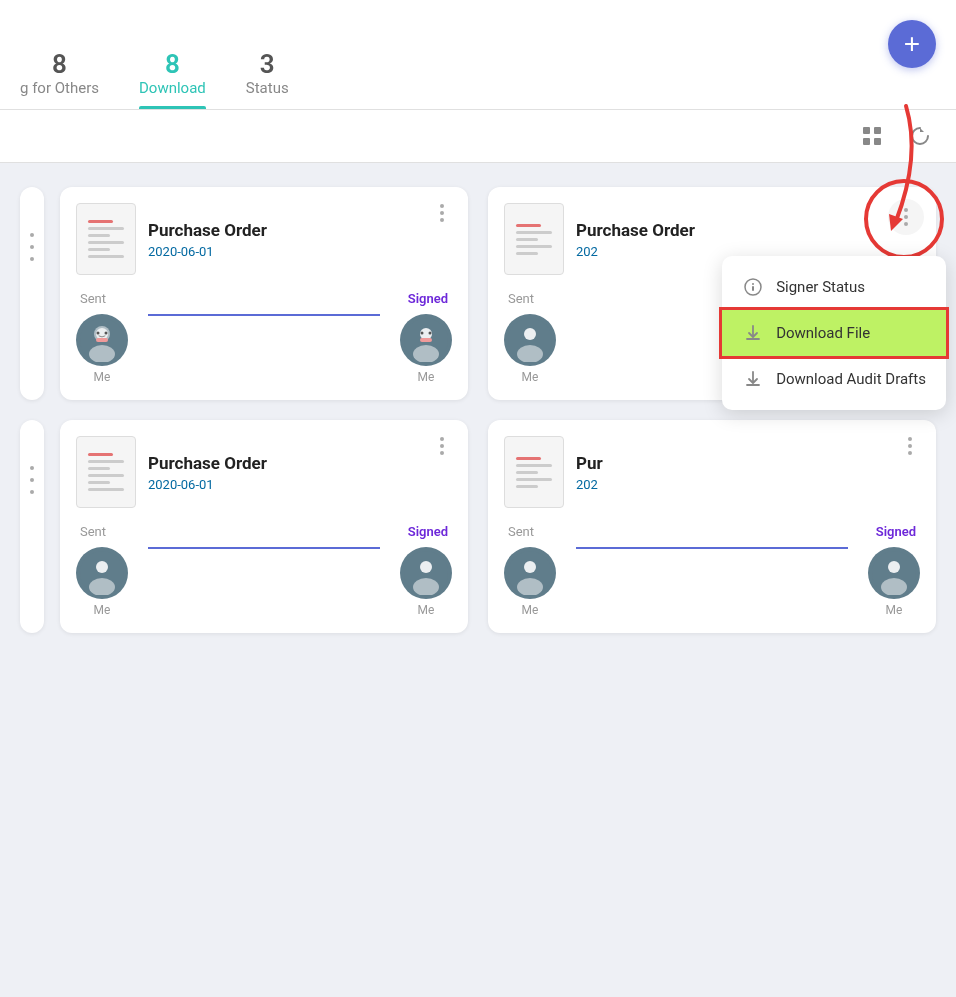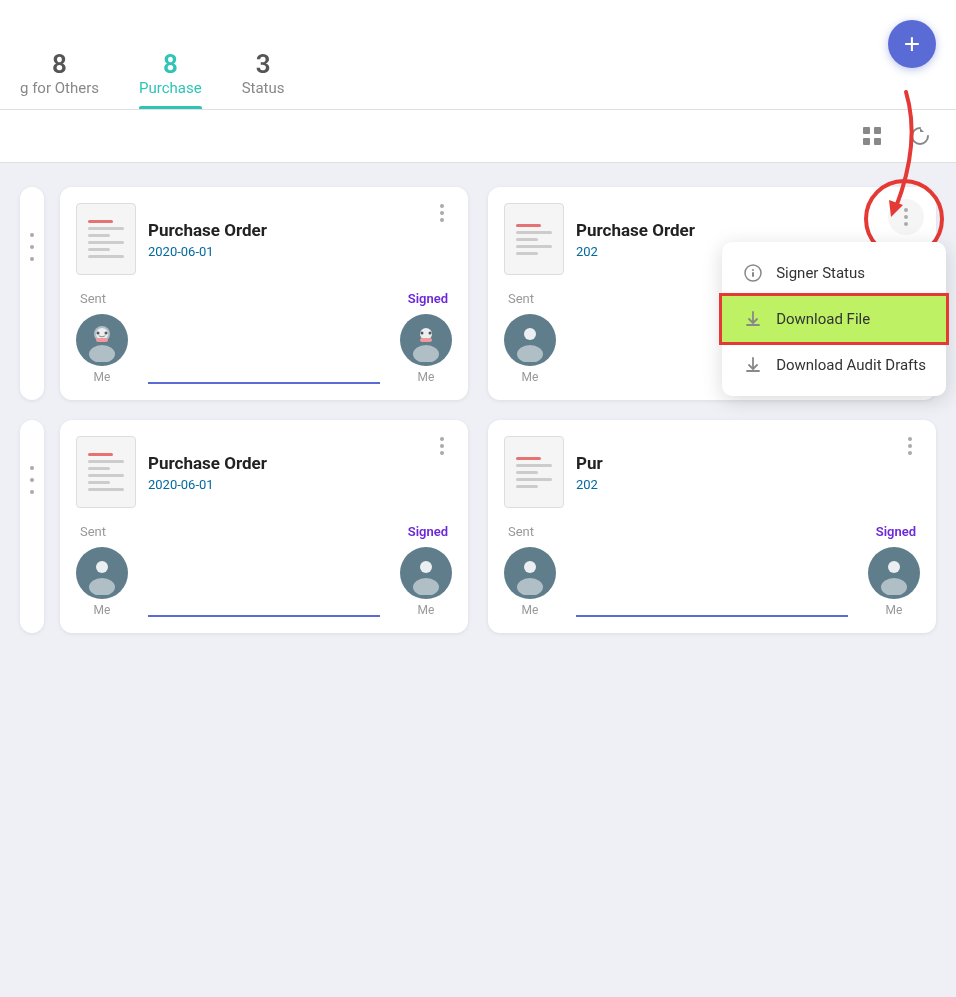--- a/index.html
+++ b/index.html
@@ -206,21 +206,21 @@
     }
 
     .status-signed {
       font-size: 13px;
       font-weight: 600;
       color: #6d28d9;
     }
 
     .signers-row {
       display: flex;
-      align-items: flex-end;
+      align-items: flex-start;
       gap: 16px;
     }
 
     .avatar {
       width: 52px;
       height: 52px;
       border-radius: 50%;
       background: #607d8b;
       display: flex;
       align-items: center;
@@ -324,21 +324,21 @@
 <body>
 
 <div class="header">
   <div class="tabs">
     <div class="tab">
       <span class="tab-count">8</span>
       <span class="tab-label">g for Others</span>
     </div>
     <div class="tab active">
       <span class="tab-count active">8</span>
-      <span class="tab-label active">Purchase</span>
+      <span class="tab-label active">Download</span>
     </div>
     <div class="tab">
       <span class="tab-count">3</span>
       <span class="tab-label">Status</span>
     </div>
   </div>
   <div class="header-actions">
     <button class="add-btn">
       <span>+</span>
     </button>
@@ -471,21 +471,21 @@
               <circle cx="22" cy="22" r="22" fill="#607d8b"></circle>
               <circle cx="22" cy="16" r="6" fill="#eceff1"></circle>
               <ellipse cx="22" cy="36" rx="13" ry="9" fill="#b0bec5"></ellipse>
             </svg>
           </div>
           <div class="signer-label">Me</div>
         </div>
       </div>
     </div>
 
-    <div class="dropdown-menu" style="top: 55px; right: -10px;">
+    <div class="dropdown-menu" style="top: 69px; right: -10px;">
 
       <svg style="position:absolute; top:-180px; right:5px; pointer-events:none; z-index:300;" width="130" height="190" viewBox="0 0 130 190">
 
         <path d="M 95 30 Q 110 80 85 145" stroke="#e53935" stroke-width="4" fill="none" stroke-linecap="round"></path>
         <polygon points="80,155 78,138 92,143" fill="#e53935"></polygon>
       </svg>
 
       <div class="dropdown-item">
         <div class="dropdown-icon">
           <svg width="18" height="18" viewBox="0 0 18 18" fill="none">

